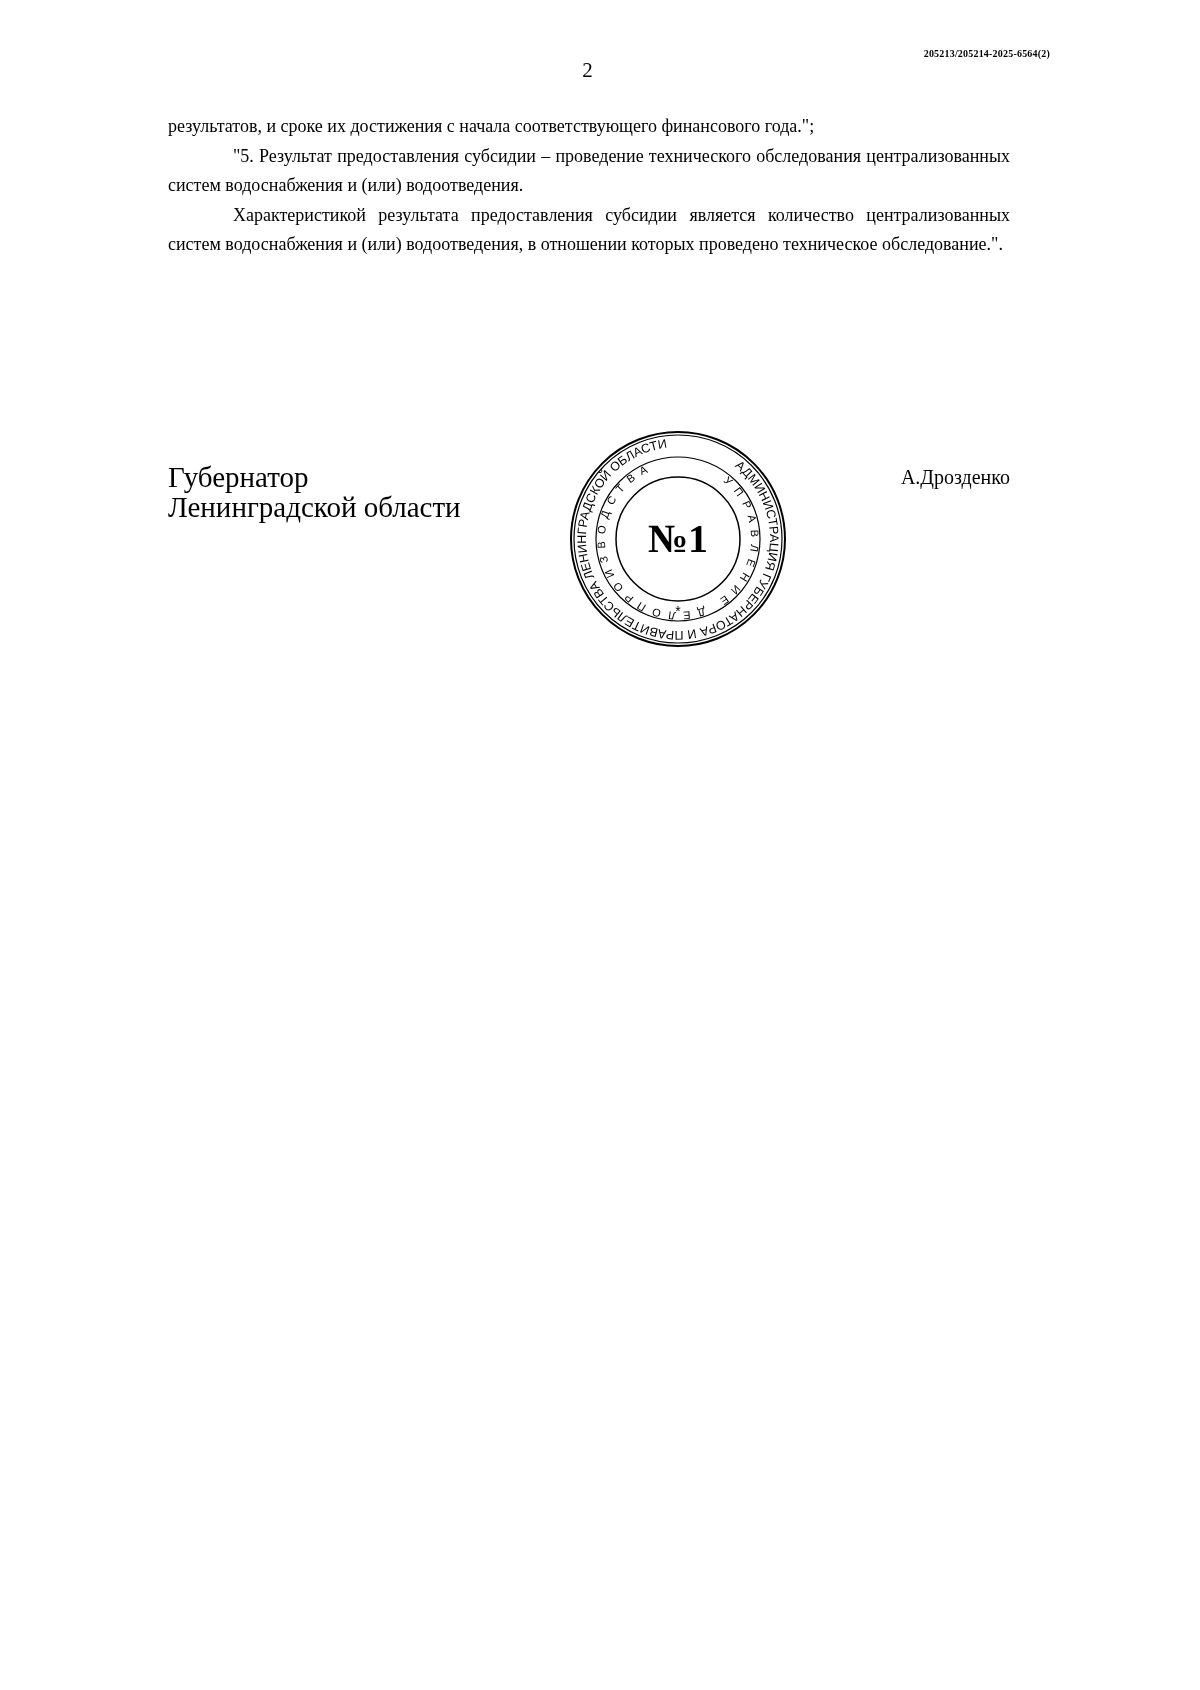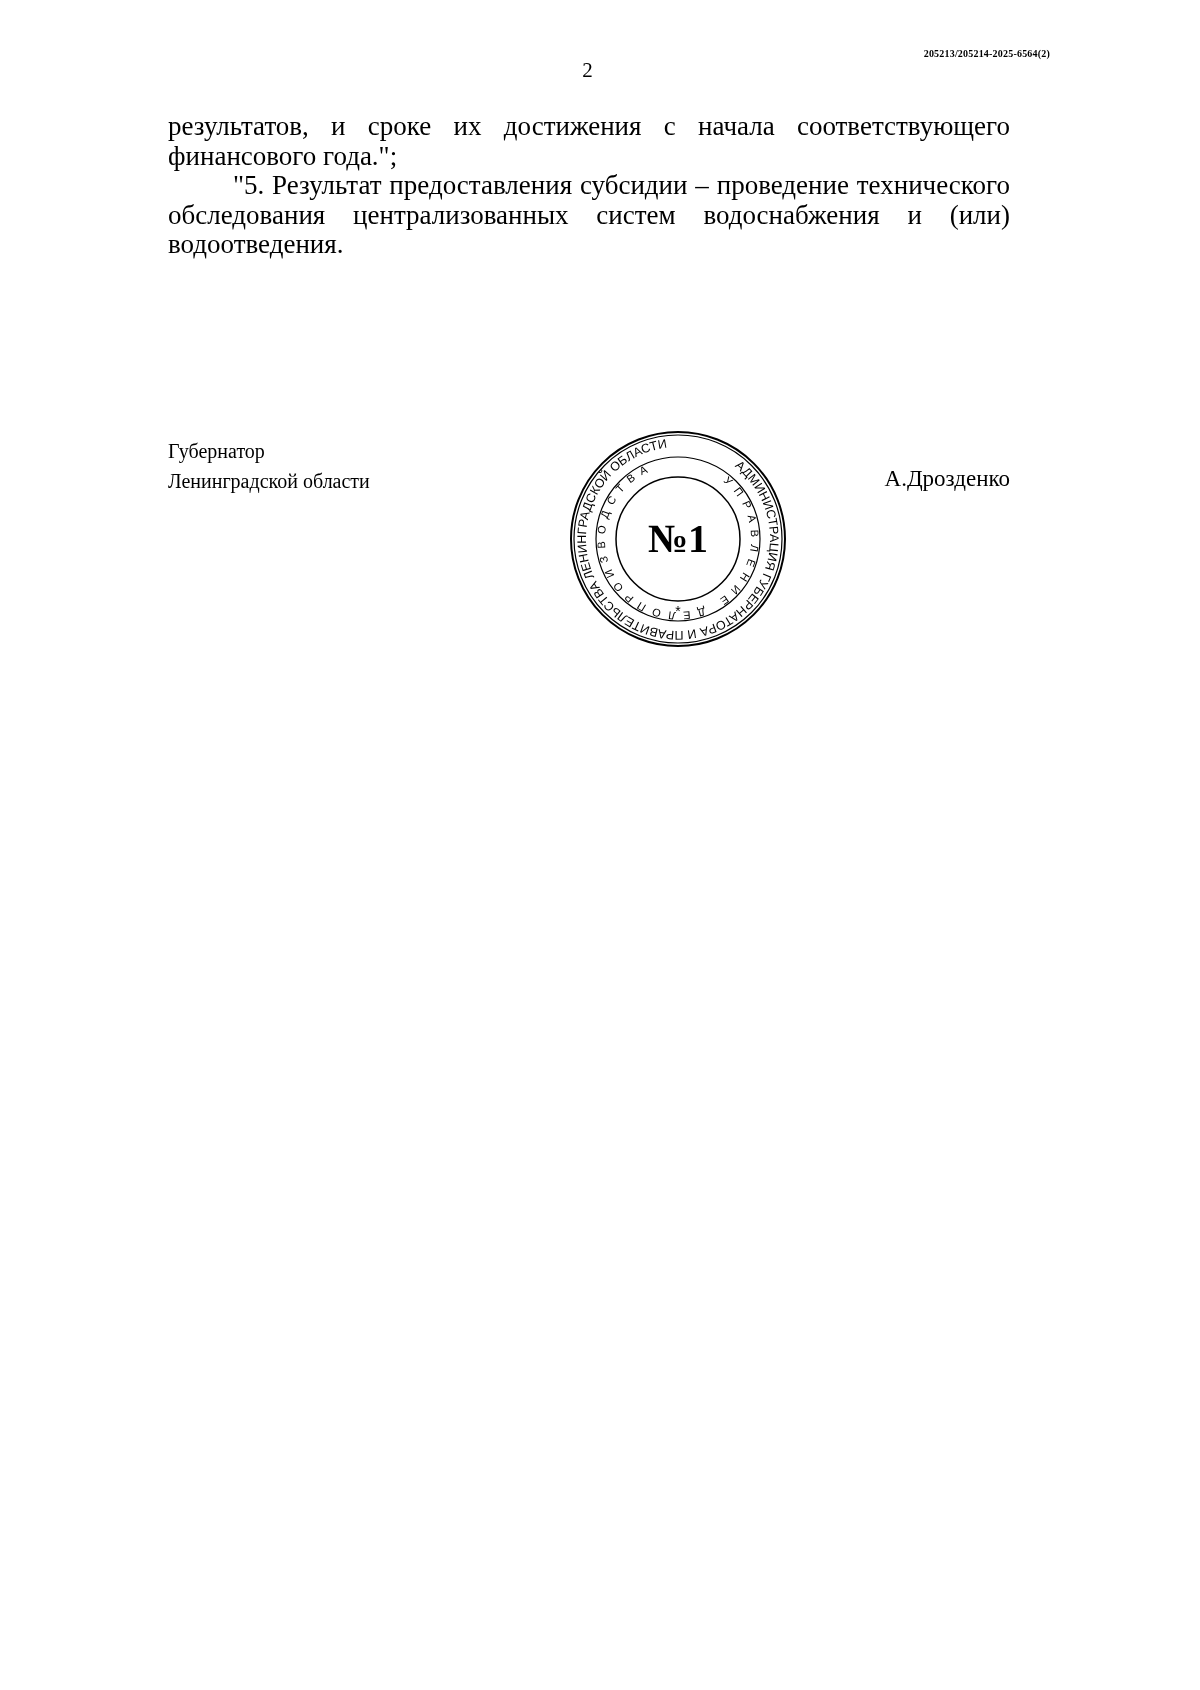--- a/index.html
+++ b/index.html
@@ -1,35 +1,36 @@
 <!DOCTYPE html>
 <html><head>
 <meta charset="utf-8">
 <style>
   html, body { margin: 0; padding: 0; background: #ffffff; }
   body { width: 1200px; height: 1690px; position: relative; overflow: hidden;
          font-family: "Liberation Serif", serif; color: #000; }
   .page-number { position: absolute; left: 0; width: 1175px; top: 58px; text-align: center; font-size: 21px; }
   .doc-id { position: absolute; right: 150px; top: 48px; font-size: 10px; font-weight: bold; letter-spacing: 0.2px; }
-  .body-text { position: absolute; left: 168px; width: 842px; top: 112px; font-size: 27px; line-height: 29.5px; }
+  .body-text { position: absolute; left: 168px; width: 842px; top: 112px; font-size: 18px; line-height: 29.5px; }
   .body-text p { margin: 0; text-align: justify; text-align-last: left; }
   .indent { text-indent: 65px; }
-  .sig-left { position: absolute; left: 168px; top: 437px; font-size: 20px; line-height: 29.5px; }
-  .sig-right { position: absolute; right: 190px; top: 466px; font-size: 23px; }
+  .sig-left { position: absolute; left: 168px; top: 463px; font-size: 29px; line-height: 29.5px; }
+  .sig-right { position: absolute; right: 190px; top: 466px; font-size: 20px; }
   .stamp { position: absolute; left: 566px; top: 430px; width: 224px; height: 218px; }
 </style>
 </head>
 <body>
 
 <div class="page-number">2</div>
 <div class="doc-id">205213/205214-2025-6564(2)</div>
 
 <div class="body-text">
   <p>результатов, и сроке их достижения с начала соответствующего финансового года.";</p>
   <p class="indent">"5. Результат предоставления субсидии – проведение технического обследования централизованных систем водоснабжения и (или) водоотведения.</p>
+  <p class="indent">Характеристикой результата предоставления субсидии является количество централизованных систем водоснабжения и (или) водоотведения, в отношении которых проведено техническое обследование.".</p>
 </div>
 
 <div class="sig-left">
   <div>Губернатор</div>
   <div>Ленинградской области</div>
 </div>
 <div class="sig-right">А.Дрозденко</div>
 
 <svg class="stamp" viewBox="0 0 224 218">
   <defs>

